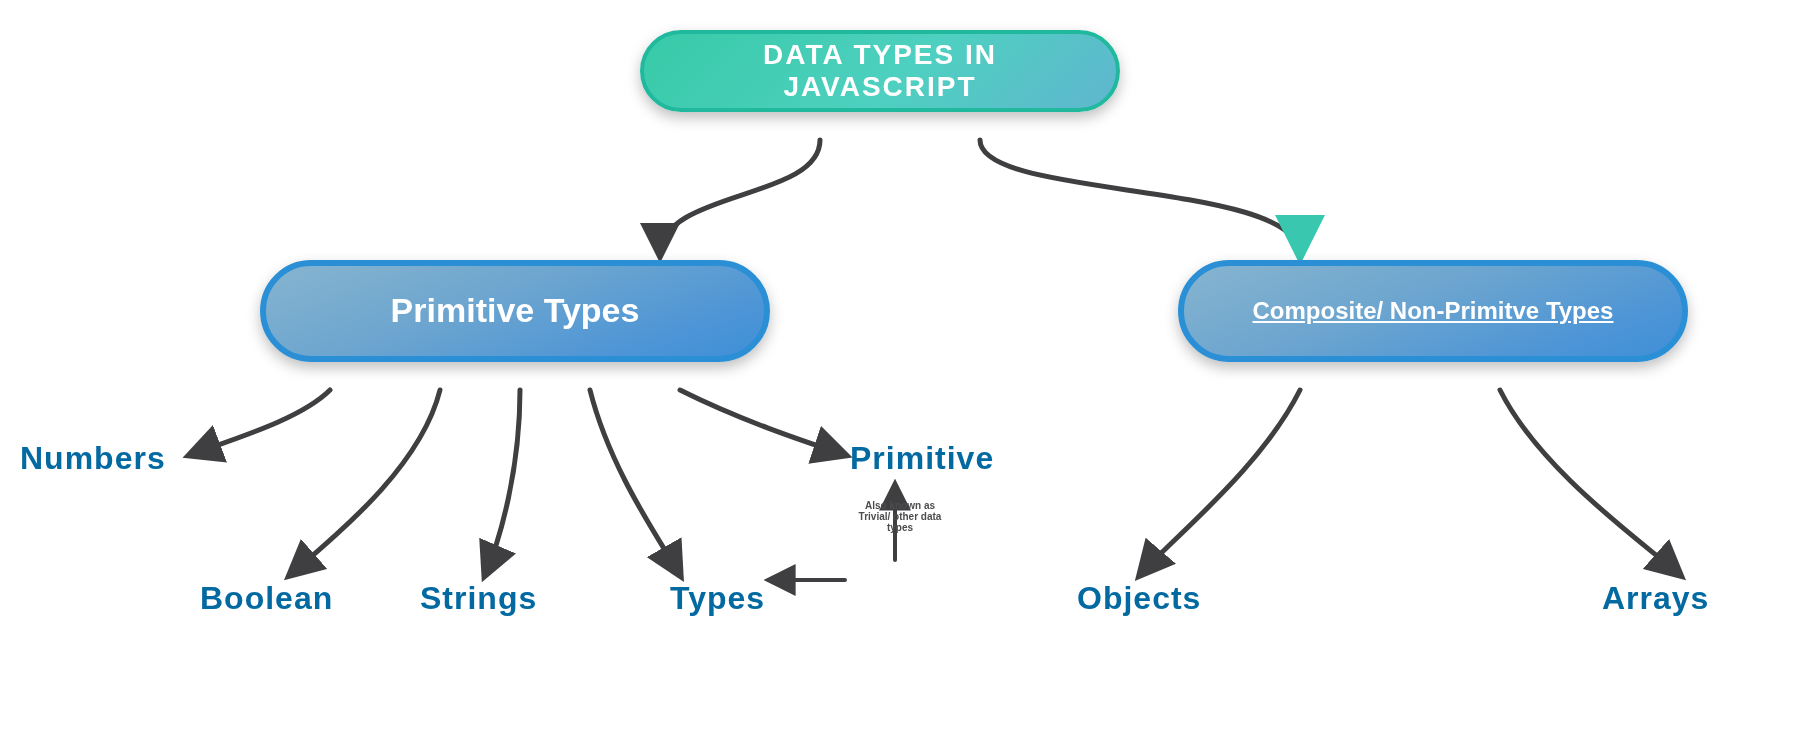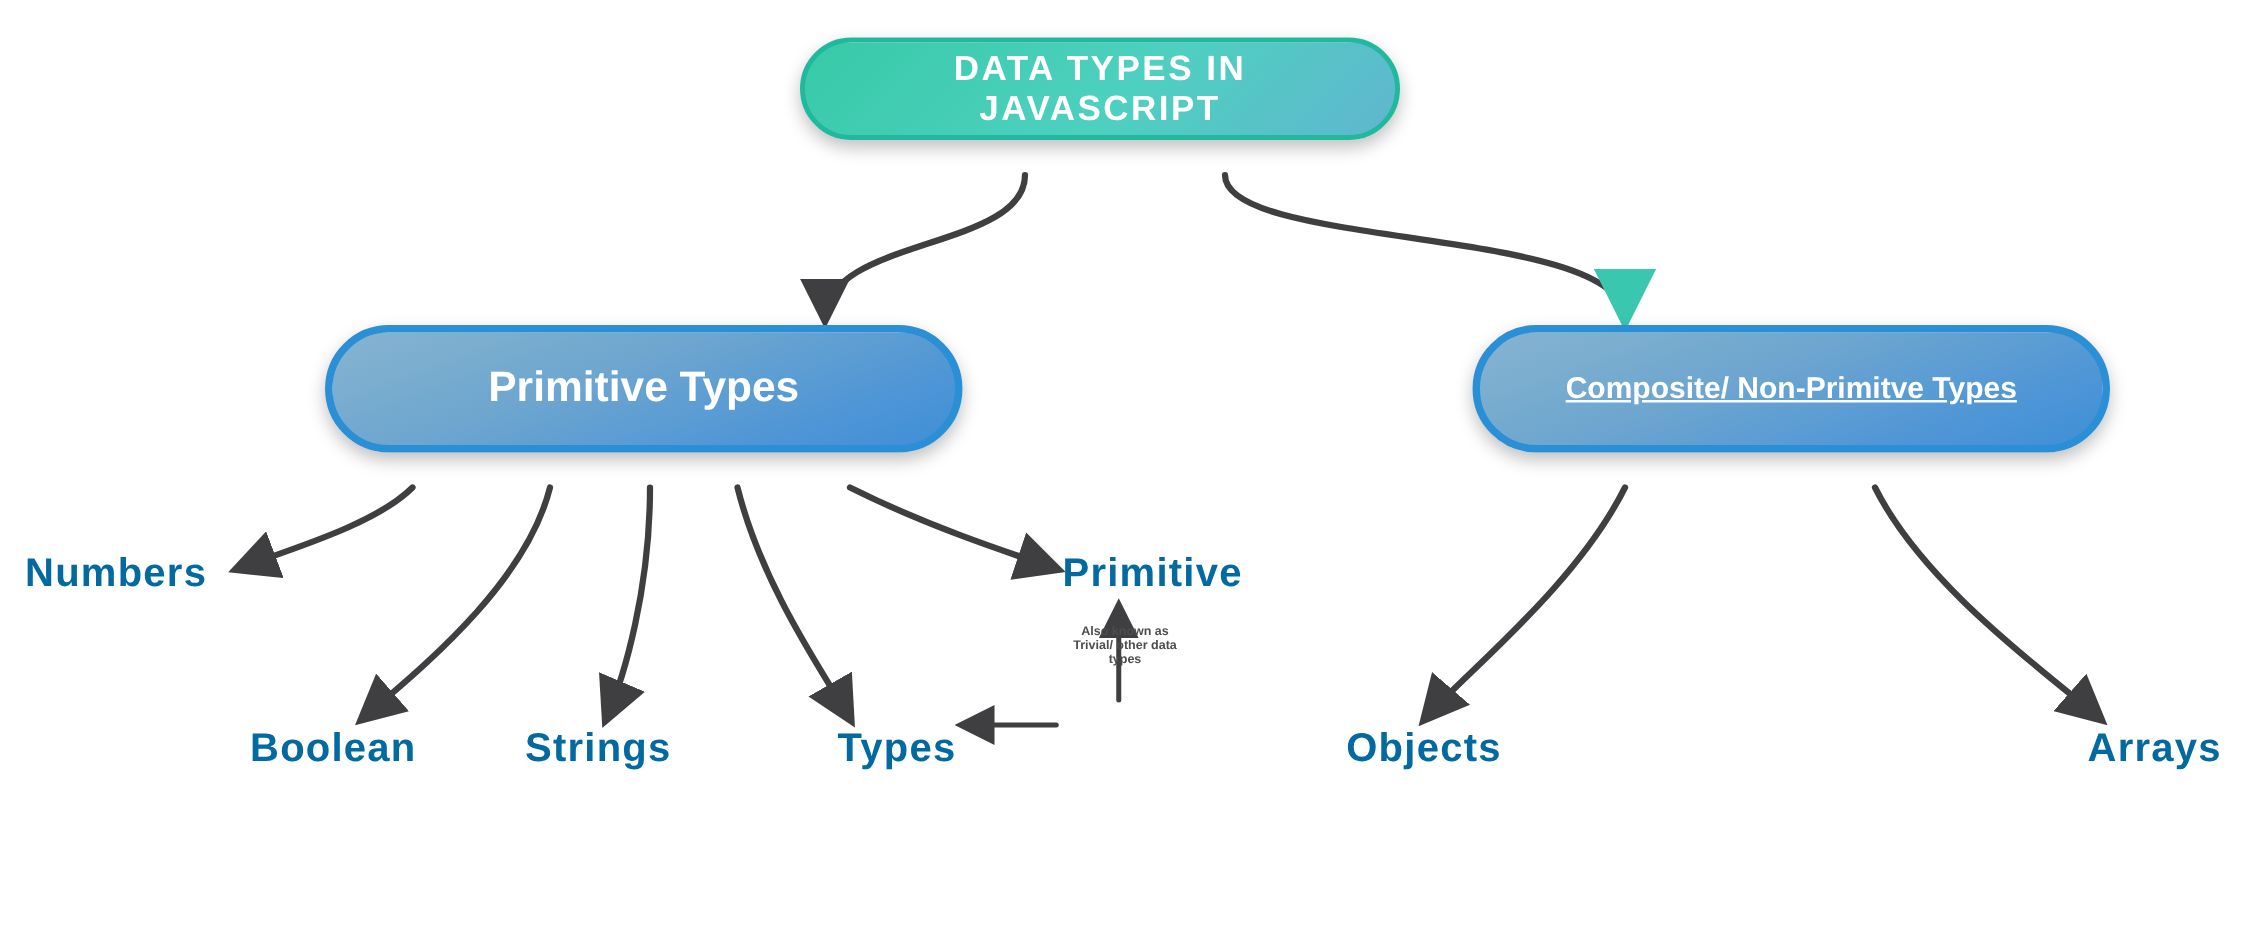--- a/index.html
+++ b/index.html
@@ -112,15 +112,15 @@
 <div class="node cat cat-composite">
   <span>Composite/ Non-Primitve Types</span>
 </div>
 
 <div class="leaf" style="left:20px;  top:440px;">Numbers</div>
 <div class="leaf" style="left:200px; top:580px;">Boolean</div>
 <div class="leaf" style="left:420px; top:580px;">Strings</div>
 <div class="leaf" style="left:670px; top:580px;">Types</div>
 <div class="leaf" style="left:850px; top:440px;">Primitive</div>
 <div class="leaf" style="left:1060px;top:580px;margin-left:17px;">Objects</div>
-<div class="leaf" style="left:1670px;top:580px;">Arrays</div>
+<div class="leaf" style="left:1602px;top:580px;">Arrays</div>
 
 <div class="note" style="left:850px; top:500px;">Also known as Trivial/ other data types</div>
 
 </body></html>

